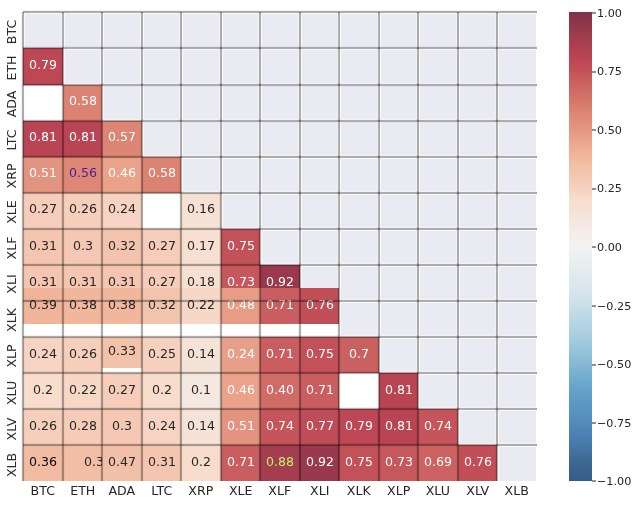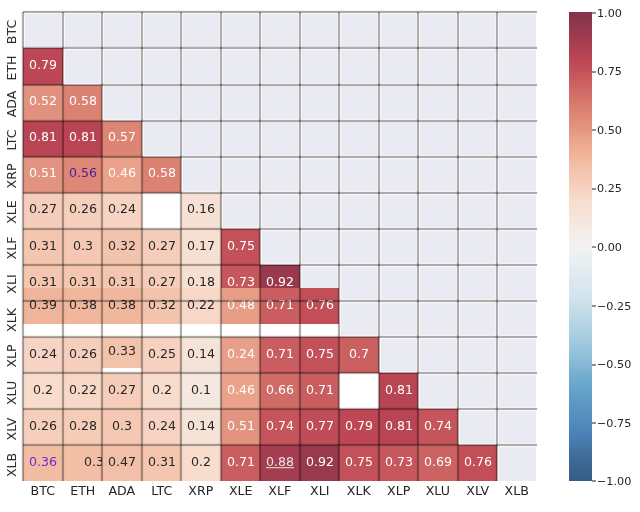--- a/index.html
+++ b/index.html
@@ -174,23 +174,20 @@
         <div class="mask-cell" style="left: 475.808px; top: 434.731px; width: 37.1923px; height: 33.7692px;"></div>
       </div>
     <div id="cells">
         <div class="hm-row" style="top: 0px;"></div>
         <div class="hm-row" style="top: 36.0692px;">
           <div class="hm-cell" style="left: 0px; width: 39.4923px; height: 36.0692px; background: rgb(189, 71, 85);">
             <span class="val" style="color: rgb(255, 255, 255);">0.79</span>
           </div>
         </div>
         <div class="hm-row" style="top: 72.1385px;">
-          <div class="hm-cell" style="left: 0px; width: 39.4923px; height: 36.0692px; background: rgb(226, 145, 126);">
-            <span class="val" style="color: rgb(255, 255, 255);">0.52</span>
-          </div>
           <div class="hm-cell" style="left: 39.4923px; width: 39.4923px; height: 36.0692px; background: rgb(219, 130, 114);">
             <span class="val" style="color: rgb(255, 255, 255);">0.58</span>
           </div>
         </div>
         <div class="hm-row" style="top: 108.208px;">
           <div class="hm-cell" style="left: 0px; width: 39.4923px; height: 36.0692px; background: rgb(185, 68, 83);">
             <span class="val" style="color: rgb(255, 255, 255);">0.81</span>
           </div>
           <div class="hm-cell" style="left: 39.4923px; width: 39.4923px; height: 36.0692px; background: rgb(185, 68, 83);">
             <span class="val" style="color: rgb(255, 255, 255);">0.81</span>
@@ -338,21 +335,21 @@
           <div class="hm-cell" style="left: 118.477px; width: 39.4923px; height: 36.0692px; background: rgb(248, 221, 205);">
             <span class="val" style="color: rgb(38, 38, 38);">0.2</span>
           </div>
           <div class="hm-cell" style="left: 157.969px; width: 39.4923px; height: 36.0692px; background: rgb(245, 232, 224);">
             <span class="val" style="color: rgb(38, 38, 38);">0.1</span>
           </div>
           <div class="hm-cell" style="left: 197.462px; width: 39.4923px; height: 36.0692px; background: rgb(234, 162, 139);">
             <span class="val" style="color: rgb(255, 255, 255);">0.46</span>
           </div>
           <div class="hm-cell" style="left: 236.954px; width: 39.4923px; height: 36.0692px; background: rgb(208, 107, 102);">
-            <span class="val" style="color: rgb(255, 255, 255);">0.66</span>
+            <span class="val" style="color: rgb(255, 255, 255);">0.40</span>
           </div>
           <div class="hm-cell" style="left: 276.446px; width: 39.4923px; height: 36.0692px; background: rgb(201, 93, 95);">
             <span class="val" style="color: rgb(255, 255, 255);">0.71</span>
           </div>
           <div class="hm-cell" style="left: 355.431px; width: 39.4923px; height: 36.0692px; background: rgb(185, 68, 83);">
             <span class="val" style="color: rgb(255, 255, 255);">0.81</span>
           </div>
         </div>
         <div class="hm-row" style="top: 396.762px;">
           <div class="hm-cell" style="left: 0px; width: 39.4923px; height: 36.0692px; background: rgb(246, 207, 188);">
@@ -384,39 +381,39 @@
           </div>
           <div class="hm-cell" style="left: 355.431px; width: 39.4923px; height: 36.0692px; background: rgb(185, 68, 83);">
             <span class="val" style="color: rgb(255, 255, 255);">0.81</span>
           </div>
           <div class="hm-cell" style="left: 394.923px; width: 39.4923px; height: 36.0692px; background: rgb(197, 84, 91);">
             <span class="val" style="color: rgb(255, 255, 255);">0.74</span>
           </div>
         </div>
         <div class="hm-row" style="top: 432.831px;">
           <div class="hm-cell" style="left: 0px; width: 39.4923px; height: 36.0692px; background: rgb(242, 188, 162);">
-            <span class="val" style="color: #6d28d9;">0.36</span>
+            <span class="val" style="color: #000000;">0.36</span>
           </div>
           <div class="hm-cell" style="left: 39.4923px; width: 58px; height: 36.0692px; background: rgb(242, 190, 165); padding-left: 12px;">
             <span class="val" style="color: rgb(38, 38, 38);">0.35</span>
           </div>
           <div class="hm-cell" style="left: 78.9846px; width: 39.4923px; height: 36.0692px; background: rgb(242, 192, 168);">
             <span class="val" style="color: rgb(38, 38, 38);">0.47</span>
           </div>
           <div class="hm-cell" style="left: 118.477px; width: 39.4923px; height: 36.0692px; background: rgb(244, 198, 175);">
             <span class="val" style="color: rgb(38, 38, 38);">0.31</span>
           </div>
           <div class="hm-cell" style="left: 157.969px; width: 39.4923px; height: 36.0692px; background: rgb(248, 221, 205);">
             <span class="val" style="color: rgb(38, 38, 38);">0.2</span>
           </div>
           <div class="hm-cell" style="left: 197.462px; width: 39.4923px; height: 36.0692px; background: rgb(201, 93, 95);">
             <span class="val" style="color: rgb(255, 255, 255);">0.71</span>
           </div>
           <div class="hm-cell" style="left: 236.954px; width: 39.4923px; height: 36.0692px; background: rgb(164, 61, 80);">
-            <span class="val" style="color: #e5e5e5; text-decoration: underline;">0.88</span>
+            <span class="val" style="color: #bef264;">0.88</span>
           </div>
           <div class="hm-cell" style="left: 276.446px; width: 39.4923px; height: 36.0692px; background: rgb(152, 57, 78);">
             <span class="val" style="color: rgb(255, 255, 255);">0.92</span>
           </div>
           <div class="hm-cell" style="left: 315.938px; width: 39.4923px; height: 36.0692px; background: rgb(195, 81, 89);">
             <span class="val" style="color: rgb(255, 255, 255);">0.75</span>
           </div>
           <div class="hm-cell" style="left: 355.431px; width: 39.4923px; height: 36.0692px; background: rgb(198, 87, 92);">
             <span class="val" style="color: rgb(255, 255, 255);">0.73</span>
           </div>

